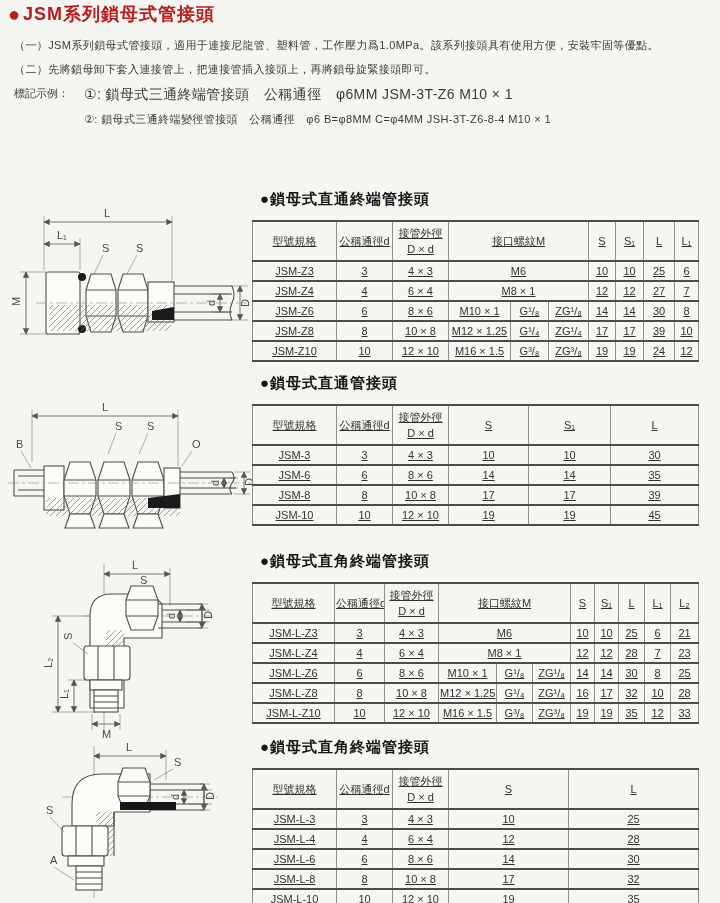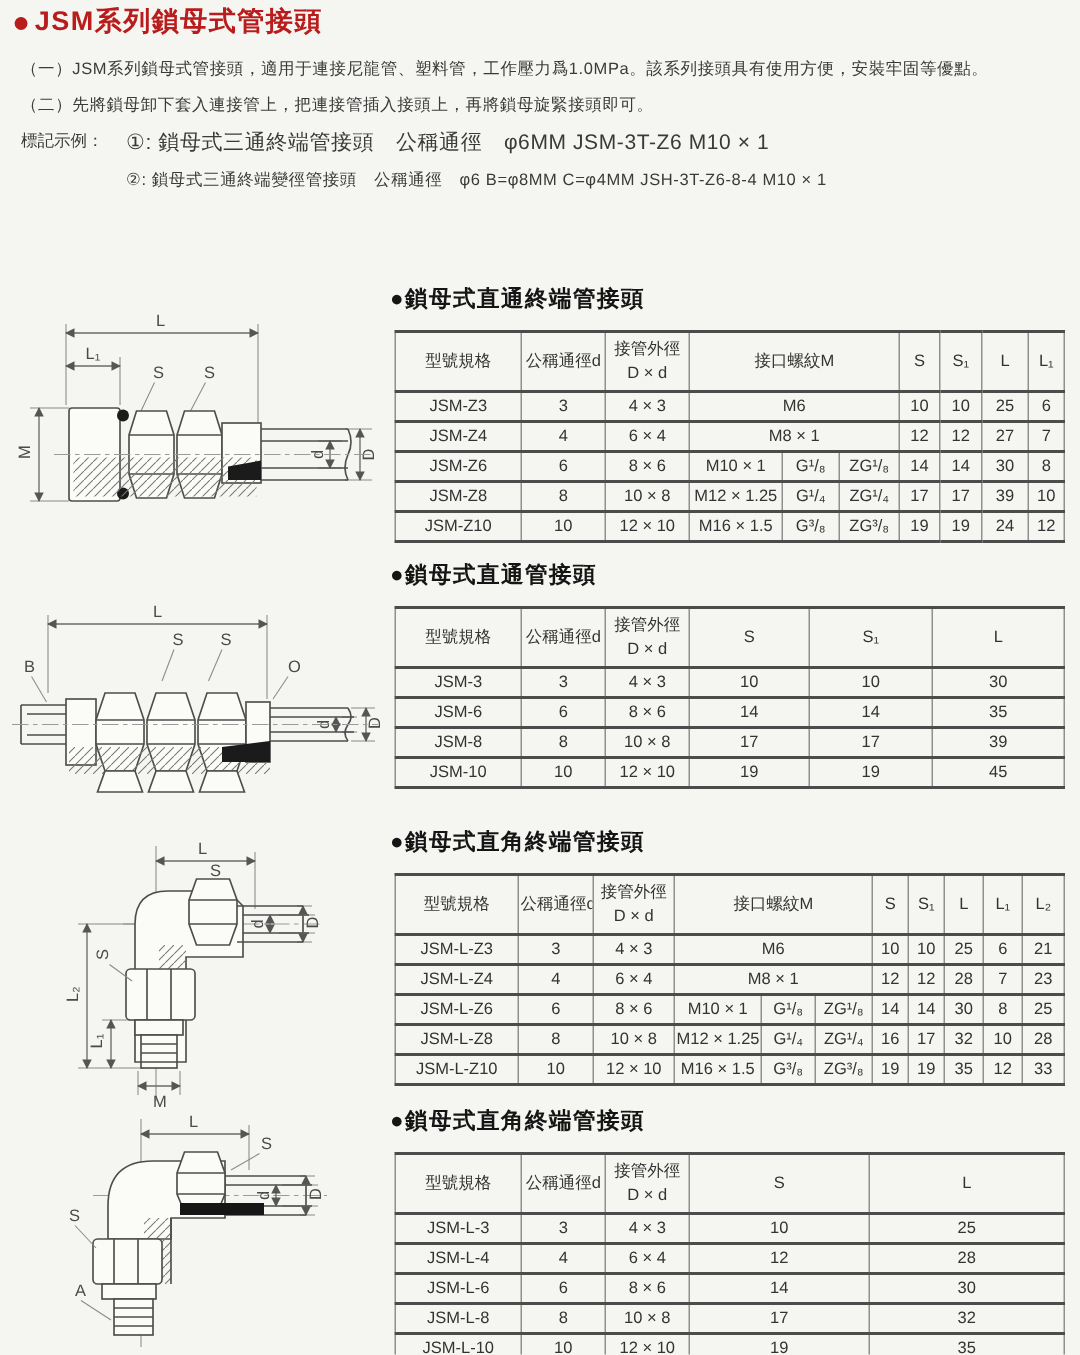--- a/index.html
+++ b/index.html
@@ -21,21 +21,21 @@
   .ex-label{left:14px;top:86px;font-size:11px;color:#3a3a3a;}
   .ex1{left:84px;top:86px;font-size:14px;color:#3a3a3a;letter-spacing:0.4px;white-space:nowrap;}
   .ex2{left:84px;top:112px;font-size:11px;color:#3a3a3a;letter-spacing:0.4px;white-space:nowrap;}
   
   .section{left:0;width:720px;}
   .s1{top:190px;height:184px;}
   .s2{top:374px;height:178px;}
   .s3{top:552px;height:186px;}
   .s4{top:738px;height:164px;}
   .sec-title{position:absolute;left:260px;top:0;font-size:15px;font-weight:bold;color:#151515;letter-spacing:1px;}
-  .sec-table{position:absolute;left:263px;top:30px;}
+  .sec-table{position:absolute;left:252px;top:30px;text-decoration:underline;}
   .sec-diagram{position:absolute;left:2px;}
   .s1 .sec-diagram{top:10px;}
   .s2 .sec-diagram{top:22px;}
   .s3 .sec-diagram{top:6px;}
   .s4 .sec-diagram{top:4px;}
   
   table.spec{border-collapse:collapse;table-layout:fixed;width:446px;background:transparent;}
   table.spec th,table.spec td{
     border-left:1px solid #8f8f8f;border-right:1px solid #8f8f8f;
     border-top:2px solid #4c4c4c;border-bottom:2px solid #4c4c4c;

